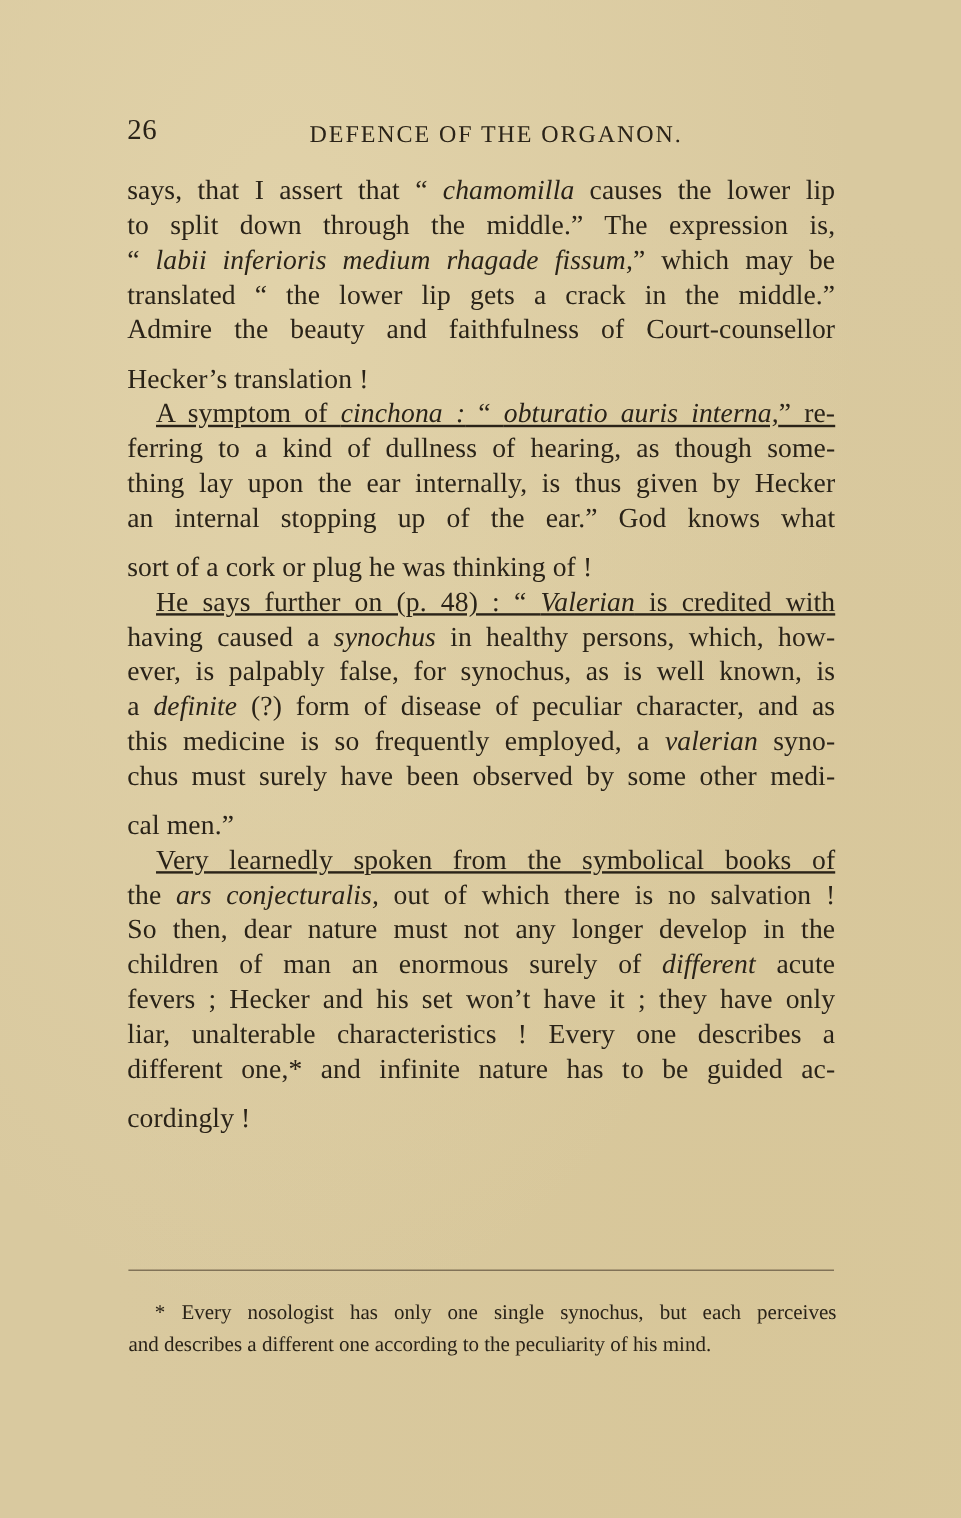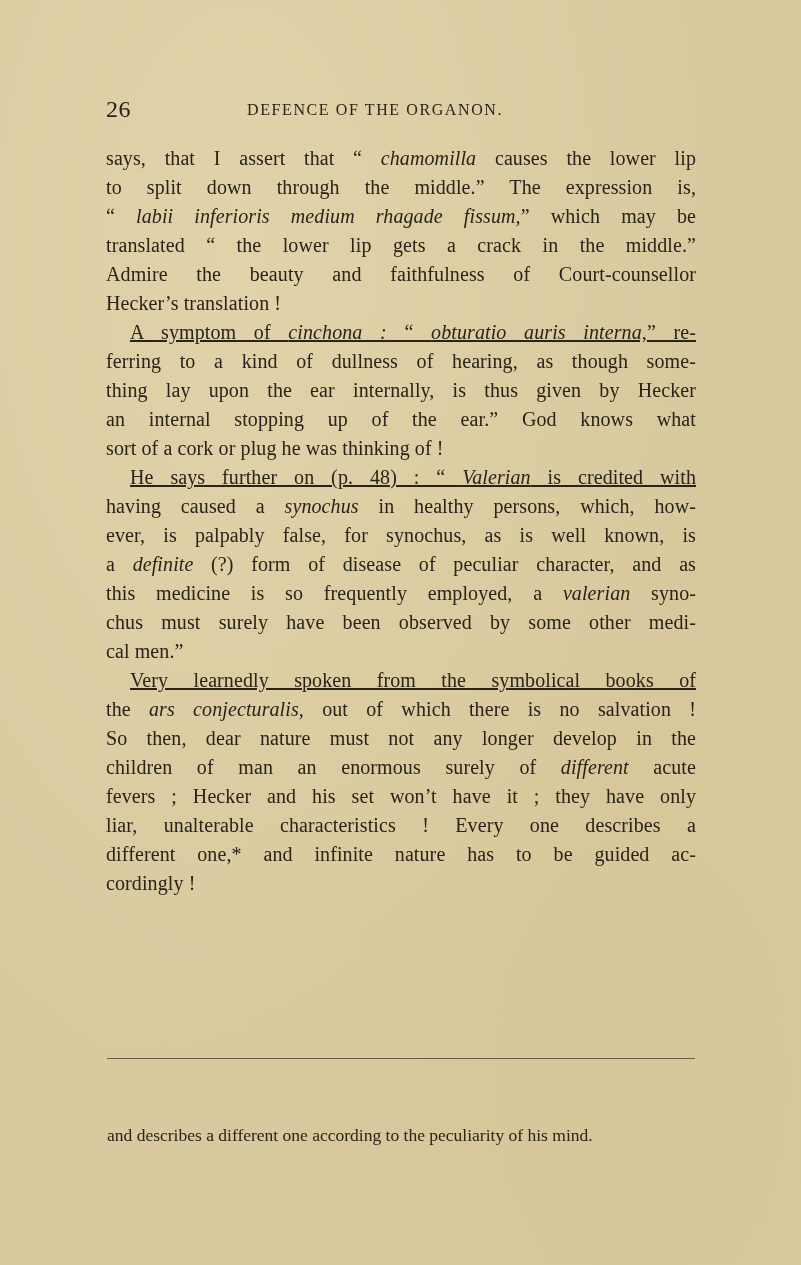--- a/index.html
+++ b/index.html
@@ -32,43 +32,44 @@
   }
   .page-number {
     position: absolute;
     left: 0;
     top: 0;
     font-size: 24px;
     letter-spacing: 0.5px;
   }
   .head-title {
     position: absolute;
-    left: 141px;
+    left: 152px;
     top: 5px;
-    font-size: 16px;
+    font-size: 20px;
     letter-spacing: 1.6px;
     text-transform: uppercase;
   }
   .body-text {
     position: absolute;
     top: 144px;
     left: 106px;
     width: 590px;
   }
   .line {
     height: 29px;
     line-height: 29px;
-    font-size: 20px;
+    font-size: 23px;
     white-space: nowrap;
     text-align: justify;
     text-align-last: justify;
     letter-spacing: 0.1px;
   }
   .line.last {
     text-align-last: left;
+    margin-top: 12px;
   }
   .line.indent {
     padding-left: 24px;
     text-decoration: underline;
   }
   .line i {
     font-style: italic;
   }
   .rule {
     position: absolute;
@@ -86,21 +87,21 @@
   }
   .fn-line {
     height: 27px;
     line-height: 27px;
     font-size: 17.5px;
     white-space: nowrap;
     text-align: justify;
     text-align-last: justify;
   }
   .fn-line.indent { padding-left: 22px; }
-  .fn-line.last { text-align-last: left; margin-top: 42px; }
+  .fn-line.last { text-align-last: left; }
 </style>
 </head>
 <body>
 
 <div class="page">
   <div class="running-head">
     <span class="page-number">26</span>
     <span class="head-title">DEFENCE OF THE ORGANON.</span>
   </div>
 
@@ -129,15 +130,16 @@
       <div class="line"><span>children of man an enormous surely of </span><i>different</i><span> acute</span></div>
       <div class="line"><span>fevers ; Hecker and his set won’t have it ; they have only</span></div>
       <div class="line"><span>liar, unalterable characteristics !  Every one describes a</span></div>
       <div class="line"><span>different one,* and infinite nature has to be guided ac-</span></div>
       <div class="line last"><span>cordingly !</span></div>
     </div>
 
   <div class="rule"></div>
 
   <div class="footnote" id="footnote">
+      <div class="fn-line indent">* Every nosologist has only one single synochus, but each perceives</div>
       <div class="fn-line last">and describes a different one according to the peculiarity of his mind.</div>
     </div>
 </div>
 
 </body></html>

